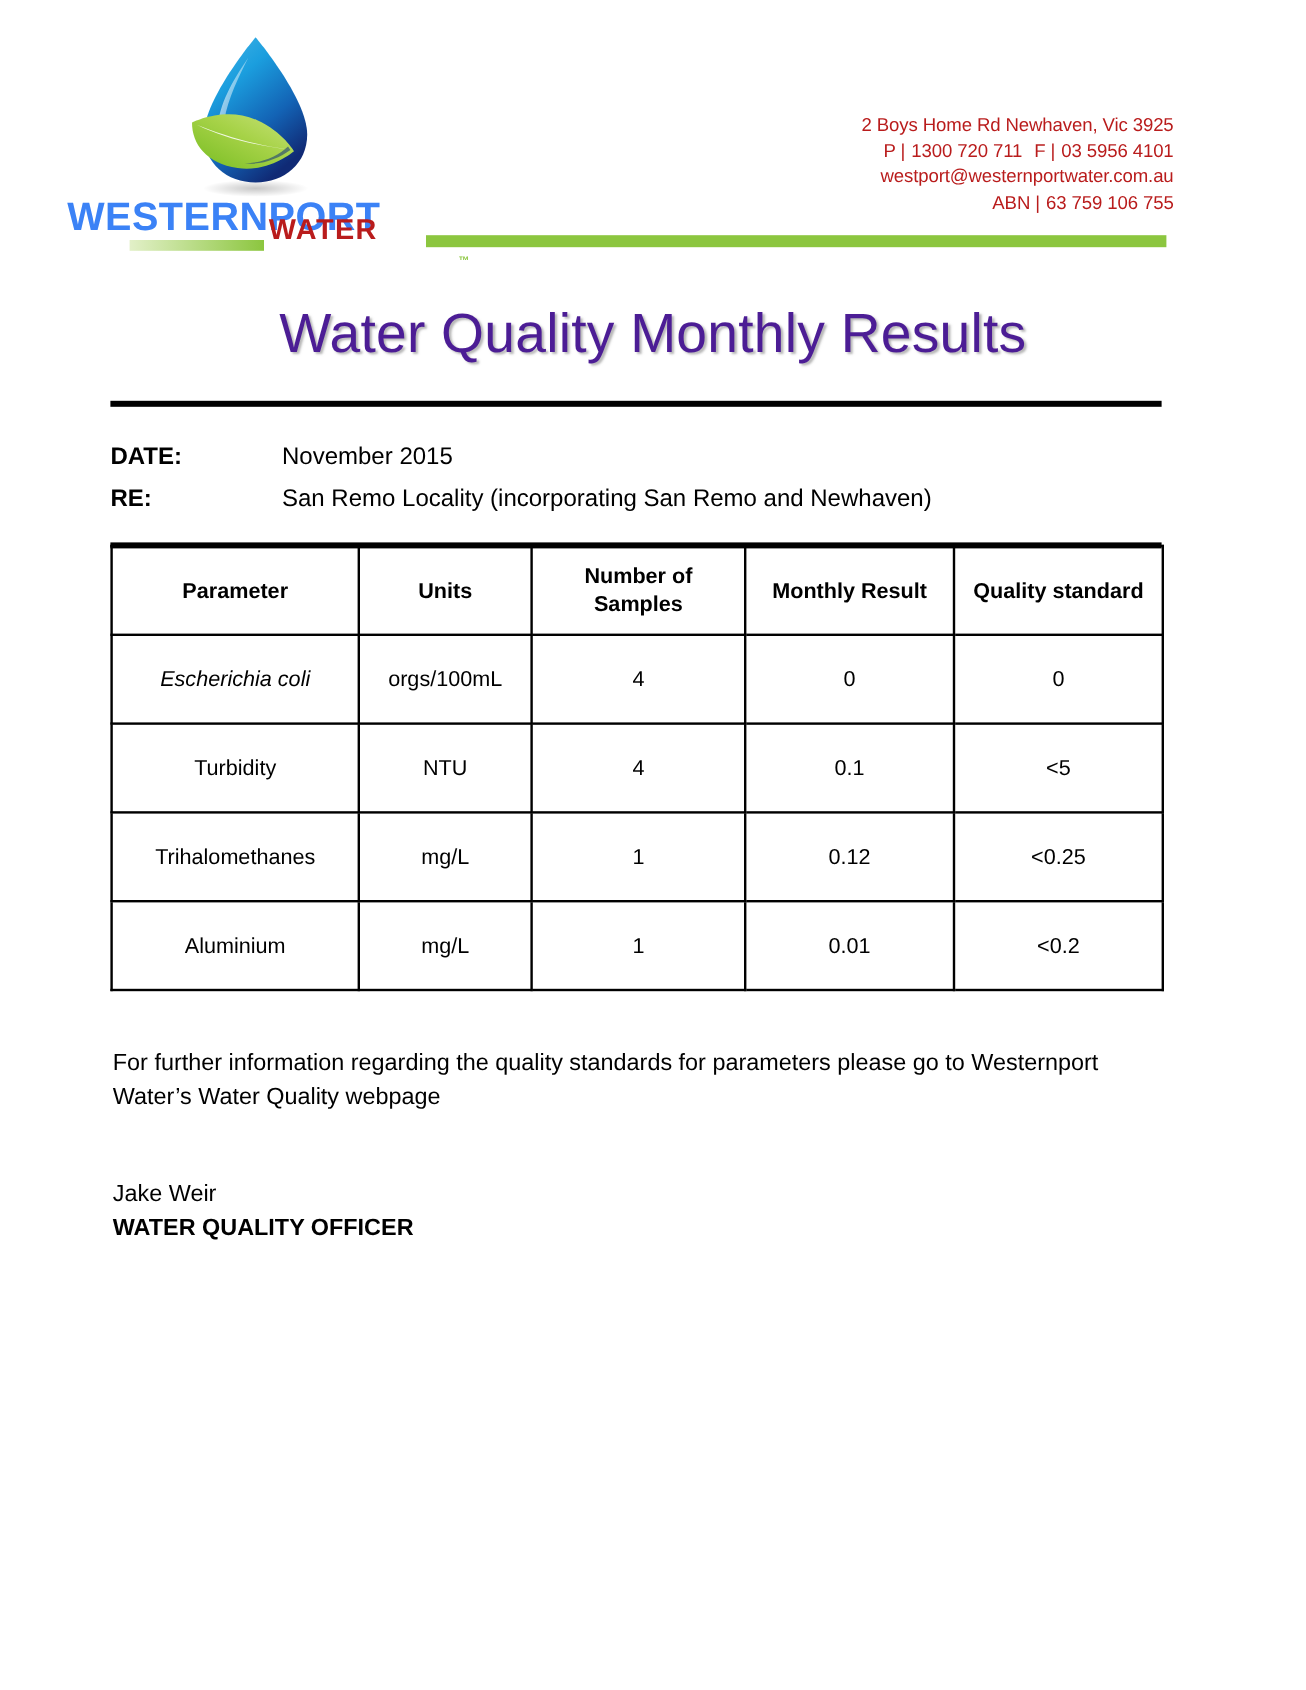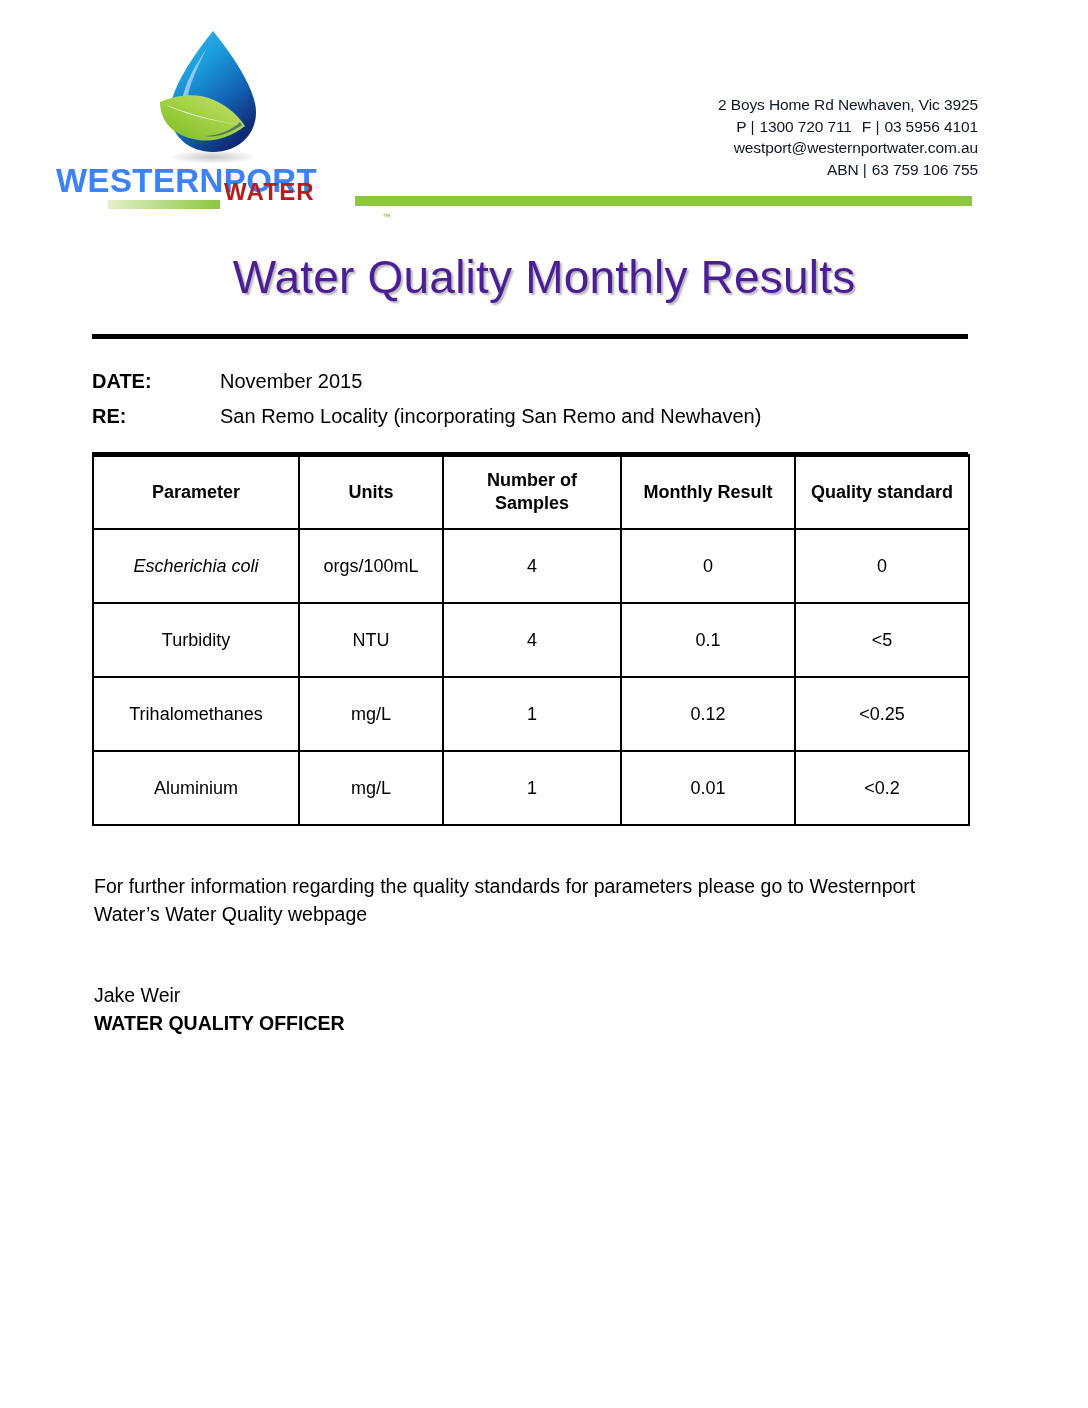--- a/index.html
+++ b/index.html
@@ -100,21 +100,21 @@
   }
 
   
   .contact {
     position: absolute;
     right: 110px;
     top: 94px;
     text-align: right;
     font-size: 15.5px;
     line-height: 21.5px;
-    color: #0f172a;
+    color: #b91c1c;
     font-family: "Liberation Sans", sans-serif;
     letter-spacing: -0.1px;
   }
   .contact div { white-space: nowrap; }
   .contact .pf span.lbl { font-weight: normal; }
   .contact .sep { display:inline-block; width:5px; }
 
   
   .doc-title {
     position: absolute;
@@ -156,21 +156,21 @@
   }
   .meta-label {
     position: absolute;
     left: 0;
     top: 0;
     font-weight: bold;
     font-size: 20px;
   }
   .meta-value {
     position: absolute;
-    left: 128px;
+    left: 143px;
     top: 0;
     font-size: 20px;
   }
 
   
   .results-table {
     position: absolute;
     left: 92px;
     top: 454px;
     width: 876px;

